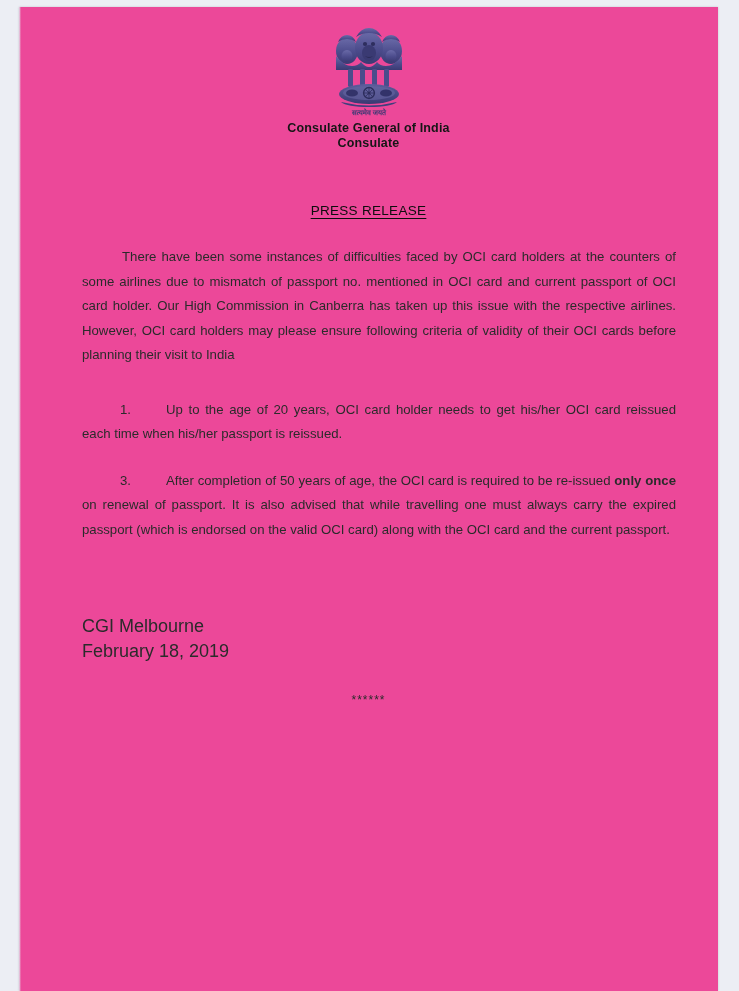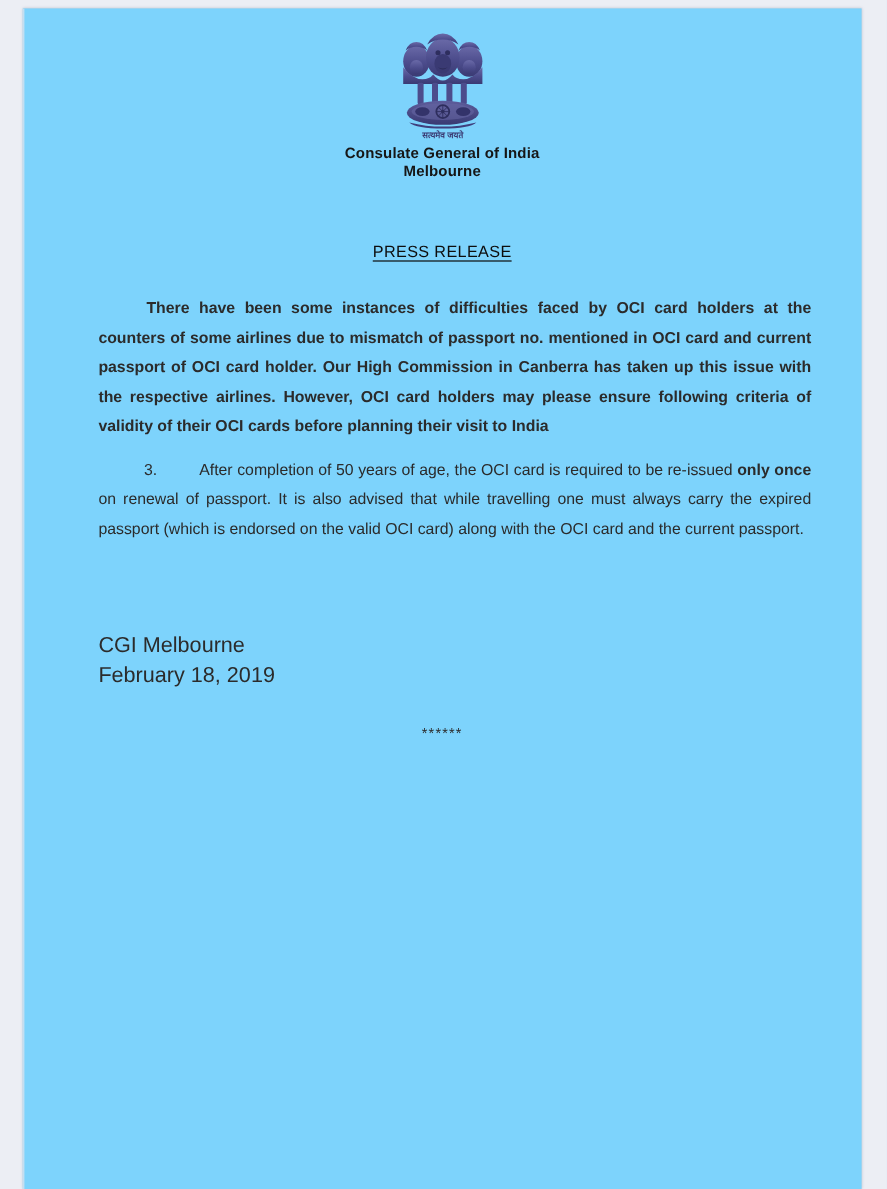--- a/index.html
+++ b/index.html
@@ -22,21 +22,21 @@
     width: 739px;
     height: 991px;
     background: #eceef4;
   }
   #paper {
     position: absolute;
     left: 19px;
     top: 7px;
     width: 699px;
     height: 984px;
-    background: #7dd3fc;
+    background: #ec4899;
     box-shadow: 0 0 2px rgba(120,120,140,0.35);
     overflow: hidden;
   }
   
   #paper::before {
     content: "";
     position: absolute;
     left: 0; top: 0;
     width: 2px; height: 100%;
     background: linear-gradient(to right, #e2e3ec, rgba(255,255,255,0));
@@ -87,22 +87,21 @@
     line-height: 24.5px;
     color: #2b2b2b;
     text-align: justify;
     text-justify: inter-word;
   }
   .para {
     margin: 0 0 20px 0;
     text-indent: 40px;
   }
   .para.intro {
-    margin-bottom: 12px;
-    font-weight: bold;
+    margin-bottom: 30px;
   }
   .num-para {
     margin: 0 0 22px 0;
     text-indent: 0;
     padding-left: 0;
   }
   .num-lead {
     display: inline-block;
     width: 38px;
     margin-left: 38px;
@@ -204,31 +203,34 @@
         <ellipse cx="54" cy="67" rx="6" ry="3.6" fill="#33336a"></ellipse>
 
         <path d="M9 76 q28 7 56 0 q-6 5 -28 5 q-22 0 -28 -5 z" fill="#3f3f7d"></path>
 
         <text x="37" y="89" text-anchor="middle" font-family="'Liberation Sans', sans-serif" font-size="7" font-weight="bold" fill="#3a3a73">सत्यमेव जयते</text>
       </svg>
     </div>
 
     <div id="letterhead">
       <div>Consulate General of India</div>
-      <div>Melbourne</div>
+      <div>Consulate</div>
     </div>
 
     <div id="doc-title-wrap">
       <span id="doc-title">PRESS RELEASE</span>
     </div>
 
     <div id="body-copy">
 
       <p class="para intro">There have been some instances of difficulties faced by OCI card holders at the counters of some airlines due to mismatch of passport no. mentioned in OCI card and current passport of OCI card holder. Our High Commission in Canberra has taken up this issue with the respective airlines. However, OCI card holders may please ensure following criteria of validity of their OCI cards before planning their visit to India</p>
 
+      <p class="num-para">
+        <span class="num-lead">1.</span><span class="num-gap"></span><span>Up to the age of 20 years, OCI card holder needs to get his/her OCI card reissued each time when his/her passport is reissued.</span>
+      </p>
 
 
       <p class="num-para last-para">
         <span class="num-lead">3.</span><span class="num-gap"></span><span>After completion of 50 years of age, the OCI card is required to be re-issued </span><span class="emph">only once</span><span> on renewal of passport. It is also advised that while travelling one must always carry the expired passport (which is endorsed on the valid OCI card) along with the OCI card and the current passport.</span>
       </p>
 
     </div>
 
     <div id="signature">
       <span class="sig-line">CGI Melbourne</span>

